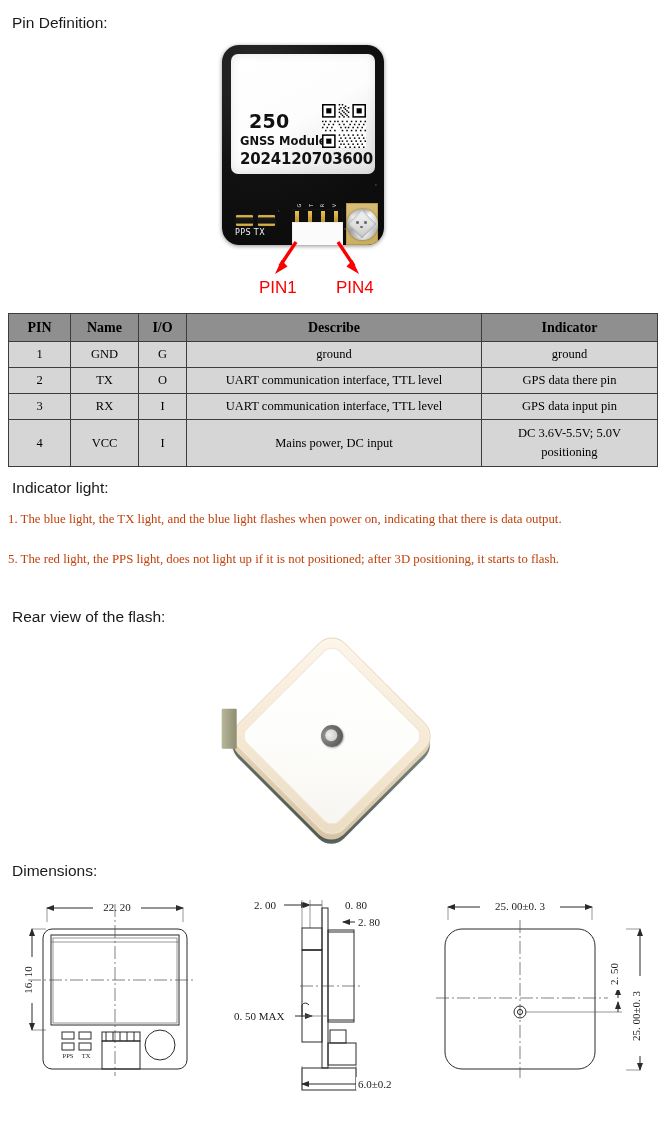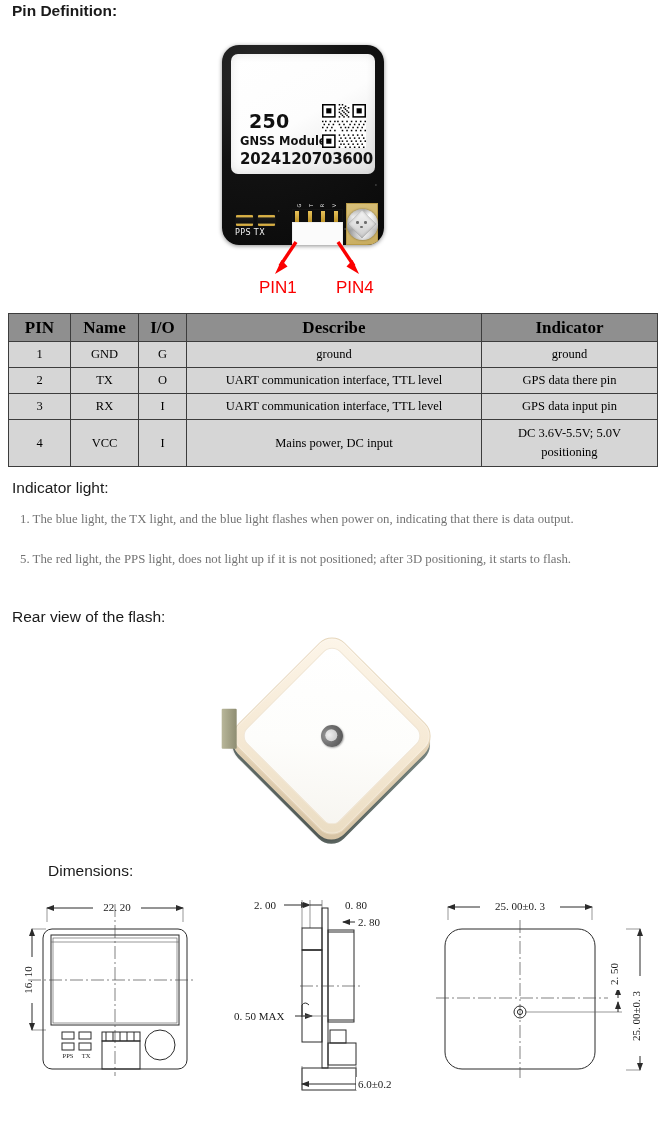--- a/index.html
+++ b/index.html
@@ -248,39 +248,39 @@
     border: 1px solid #3d3d3d;
     text-align: center;
     vertical-align: middle;
     padding: 0;
     color: #000;
   }
   table.pin-table th {
     background: #8f8f8f;
     font-weight: bold;
     height: 27px;
-    font-size: 17px;
+    font-size: 14px;
     font-family: Liberation Serif, serif;
   }
   table.pin-table td {
     background: #d6d6d6;
     height: 25px;
   }
   table.pin-table tr.tall td { height: 46px; }
   .feat-2line { line-height: 1.55; }
 
   
   .para {
     position: absolute;
-    left: 20px;
+    left: 8px;
     width: 641px;
     font-family: "Liberation Serif", serif;
     font-size: 12.8px;
     line-height: 1.55;
-    color: #737373;
+    color: #c2410c;
     text-align: justify;
   }
 
   
   .rear-wrap {
     position: absolute;
     left: 192px;
     top: 628px;
     width: 280px;
     height: 215px;
@@ -361,21 +361,21 @@
     left: 0;
     top: 880px;
     width: 596px;
     height: 240px;
   }
   .dims svg { display: block; }
 </style>
 </head>
 <body>
 
-<div class="section-heading" style="top:2px;font-weight:bold;">Pin Definition:</div>
+<div class="section-heading" style="top:14px;">Pin Definition:</div>
 
 <div class="photo-wrap">
   <div class="pcb">
 
     <div class="label">
       <div class="label-line1">250</div>
       <div class="label-line2">GNSS Module</div>
       <div class="label-line3">2024120703600</div>
 
       <svg class="qr" viewBox="0 0 29 29">
@@ -601,21 +601,21 @@
     <div class="patch-top">
       <div class="patch-face"></div>
     </div>
     <div class="patch-fpc"></div>
   </div>
   <div style="position:absolute; left:50%; top:50%; margin:-11px 0 0 -11px;">
     <div class="patch-pin" style="position:relative; left:0; top:0; margin:0;"></div>
   </div>
 </div>
 
-<div class="section-heading" style="top:862px;margin-left:36px;">Dimensions:</div>
+<div class="section-heading" style="top:862px;">Dimensions:</div>
 
 <div class="dims">
   <svg width="665" height="240" viewBox="0 0 665 240">
     <defs>
       <marker id="ar" markerWidth="8" markerHeight="8" refX="7" refY="3" orient="auto" markerUnits="strokeWidth">
         <path d="M0,0 L8,3 L0,6 z" fill="#2b2b2b"></path>
       </marker>
       <marker id="arL" markerWidth="8" markerHeight="8" refX="1" refY="3" orient="auto" markerUnits="strokeWidth">
         <path d="M8,0 L0,3 L8,6 z" fill="#2b2b2b"></path>
       </marker>

